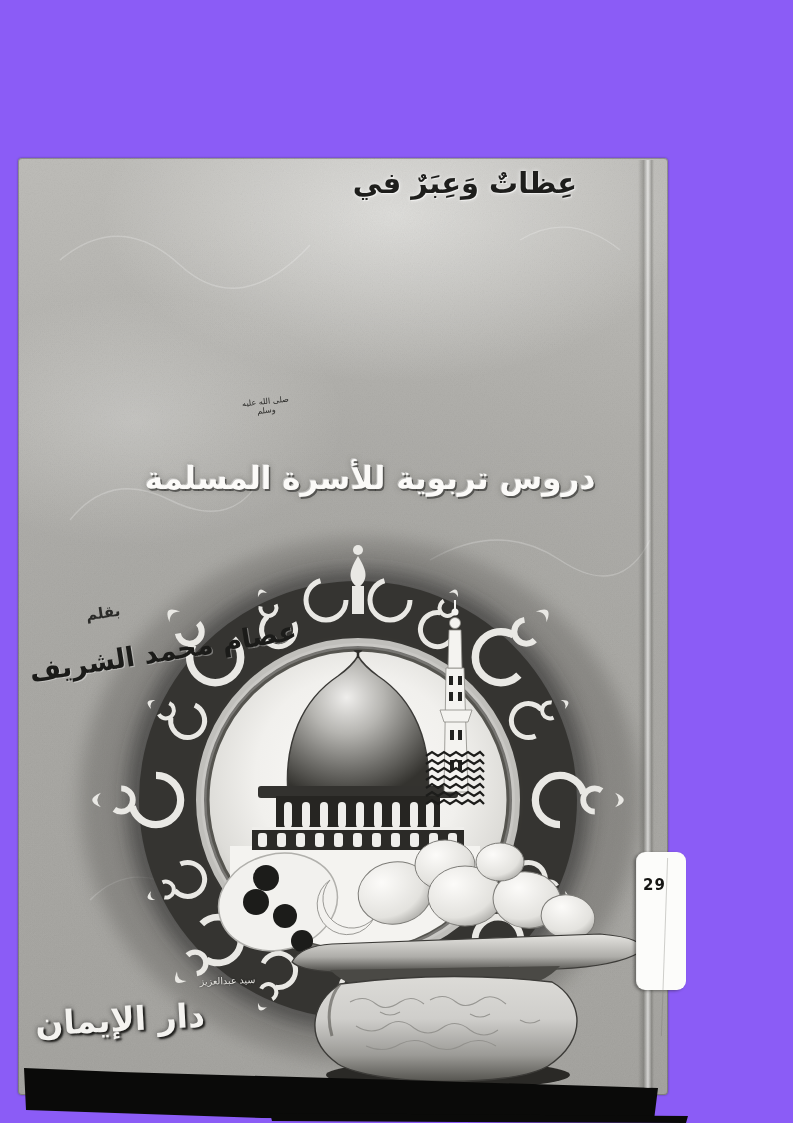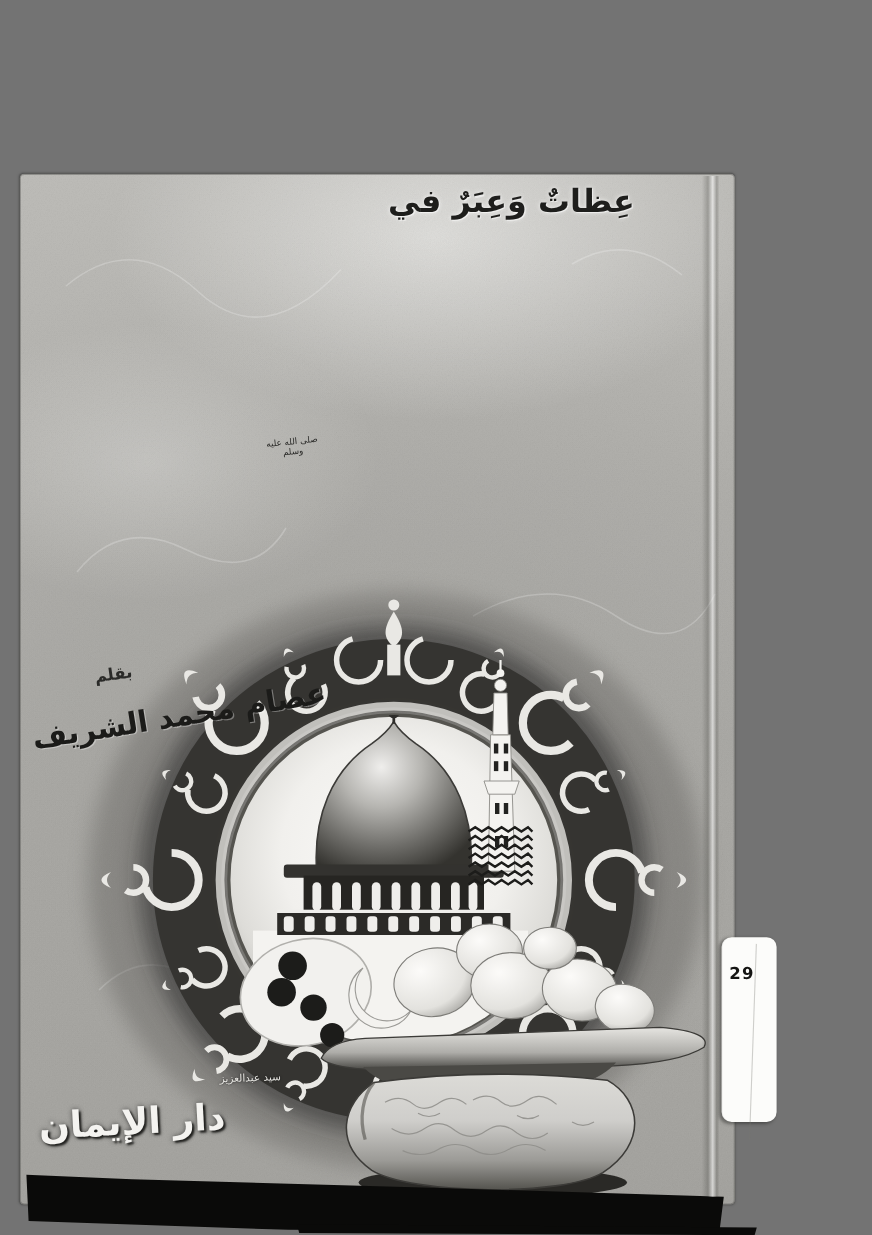--- a/index.html
+++ b/index.html
@@ -1,17 +1,17 @@
 <!DOCTYPE html>
 <html lang="ar"><head>
 <meta charset="utf-8">
 <style>
   html,body{margin:0;padding:0;background:#ffffff;}
   body{font-family:"DejaVu Sans",sans-serif;}
-  .page{position:relative;width:793px;height:1123px;background:#737373;overflow:hidden;}
+  .page{position:relative;width:793px;height:1123px;background:#8b5cf6;overflow:hidden;}
 
   
   .book-cover{
     position:absolute;left:18px;top:158px;width:650px;height:937px;
     background-color:#b4b3af;
     background-image:
       radial-gradient(ellipse 420px 240px at 58% 6%, rgba(250,250,248,.55), rgba(250,250,248,0) 70%),
       radial-gradient(ellipse 300px 180px at 18% 28%, rgba(245,245,243,.30), rgba(245,245,243,0) 70%),
       radial-gradient(ellipse 360px 300px at 52% 67%, rgba(78,77,73,.32), rgba(78,77,73,0) 72%),
       radial-gradient(ellipse 700px 520px at 50% 50%, rgba(128,127,123,.18), rgba(128,127,123,0) 80%),
@@ -67,24 +67,23 @@
     text-shadow:0 0 2px rgba(0,0,0,.8);
   }
   .publisher{
     position:absolute;left:24px;top:1000px;width:192px;z-index:4;
     font-size:33px;font-weight:700;color:#f4f3f0;text-align:center;transform:rotate(-3deg);
     text-shadow:2px 2px 2px rgba(20,20,18,.9),0 0 5px rgba(40,40,38,.7);
   }
 
   
   .library-sticker{
-    position:absolute;left:636px;top:852px;width:50px;height:168px;z-index:6;
+    position:absolute;left:636px;top:852px;width:50px;height:138px;z-index:6;
     background:#fcfcfa;border-radius:9px;
     box-shadow:-2px 1px 3px rgba(30,30,28,.45), inset 1px 0 0 rgba(0,0,0,.05);
-    margin-left:20px;
   }
   .library-sticker::after{ 
     content:"";position:absolute;left:28px;top:6px;width:1px;height:178px;
     background:rgba(120,120,116,.35);transform:rotate(2deg);
   }
   .sticker-number{
     position:absolute;left:7px;top:24px;
     font-size:15px;font-weight:700;color:#151513;letter-spacing:1px;
   }
 </style>
@@ -304,20 +303,21 @@
     </g>
 
     <g fill="#0a0a09">
       <path d="M24,1068 L120,1072 L400,1080 L658,1088 L654,1120 L262,1118 L26,1110 Z"></path>
       <path d="M270,1113 L688,1116 L686,1123 L272,1121 Z"></path>
     </g>
   </svg>
 
   <div class="tagline ar">عِظاتٌ وَعِبَرٌ في</div>
   <div class="honorific ar">صلى الله عليه وسلم</div>
+  <div class="subtitle ar">دروس تربوية للأسرة المسلمة</div>
   <div class="byline-label ar">بقلم</div>
   <div class="author-name ar">عصام محمد الشريف</div>
   <div class="artist-signature ar">سيد عبدالعزيز</div>
   <div class="publisher ar">دار الإيمان</div>
 
   <div class="spine-crease"></div>
 
   <div class="library-sticker">
     <span class="sticker-number">29</span>
   </div>

